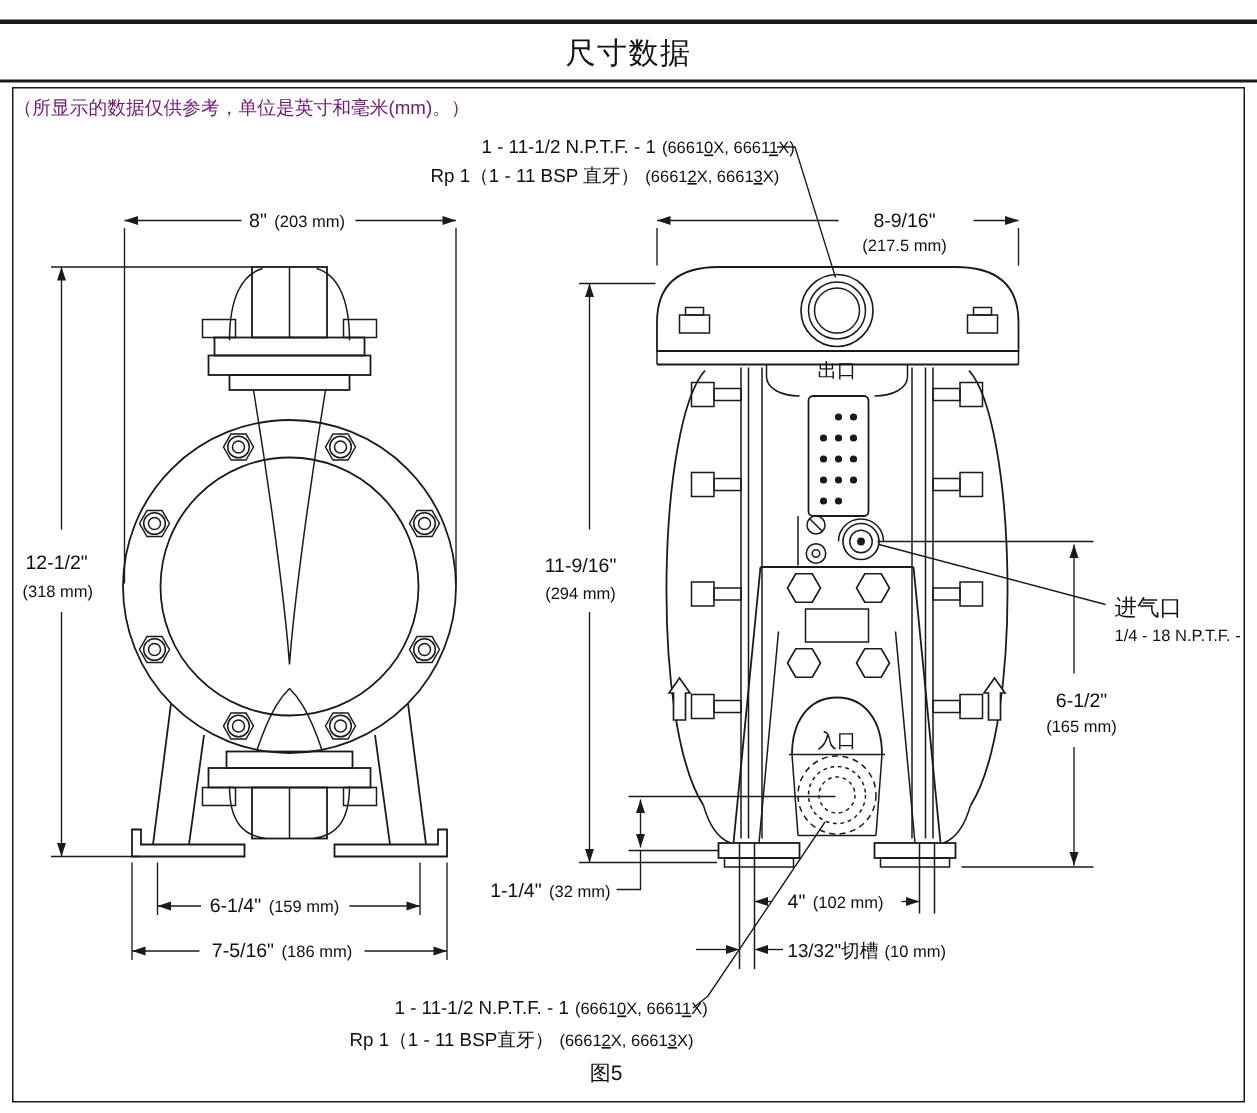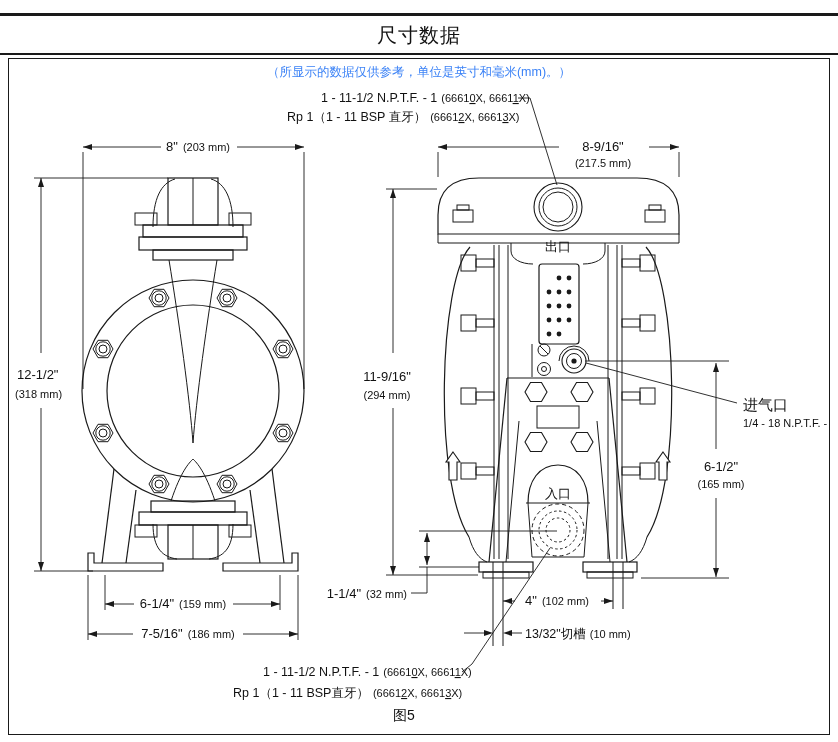--- a/index.html
+++ b/index.html
@@ -5,21 +5,21 @@
   html,body{margin:0;padding:0;background:#e8e8e8;}
   .page{position:relative;width:838px;height:742px;background:#ffffff;
         font-family:"Liberation Sans","DejaVu Sans",sans-serif;color:#111;overflow:hidden;}
   .rule{position:absolute;left:0;right:0;background:#1a1a1a;}
   .rule-top{top:13px;height:2.5px;}
   .rule-2{top:53px;height:2px;}
   .title{position:absolute;top:22px;left:0;right:0;text-align:center;
          font-size:20px;letter-spacing:1px;color:#111;}
   .inner-box{position:absolute;left:8px;top:58px;width:820px;height:675px;
              border:1.5px solid #1a1a1a;}
-  .note{position:absolute;top:5px;left:0;right:0;text-align:center;font-size:12.5px;color:#3b82f6;}
+  .note{position:absolute;top:5px;left:0;right:0;font-size:12.5px;color:#701a75;}
   svg{position:absolute;left:0;top:0;}
   .ln{fill:none;stroke:#1a1a1a;stroke-width:1.2px;}
   .th{fill:none;stroke:#1a1a1a;stroke-width:1px;}
   .dm{fill:none;stroke:#1a1a1a;stroke-width:0.9px;}
   .dash{fill:none;stroke:#1a1a1a;stroke-width:1px;stroke-dasharray:4 3;}
   .dash2{fill:none;stroke:#1a1a1a;stroke-width:1px;stroke-dasharray:2.5 2.5;}
   .wh{fill:#ffffff;stroke:#1a1a1a;stroke-width:1.1px;}
   .dot{fill:#1a1a1a;stroke:none;}
   text{fill:#111;font-family:"Liberation Sans","DejaVu Sans",sans-serif;}
   .t13{font-size:13px;}

